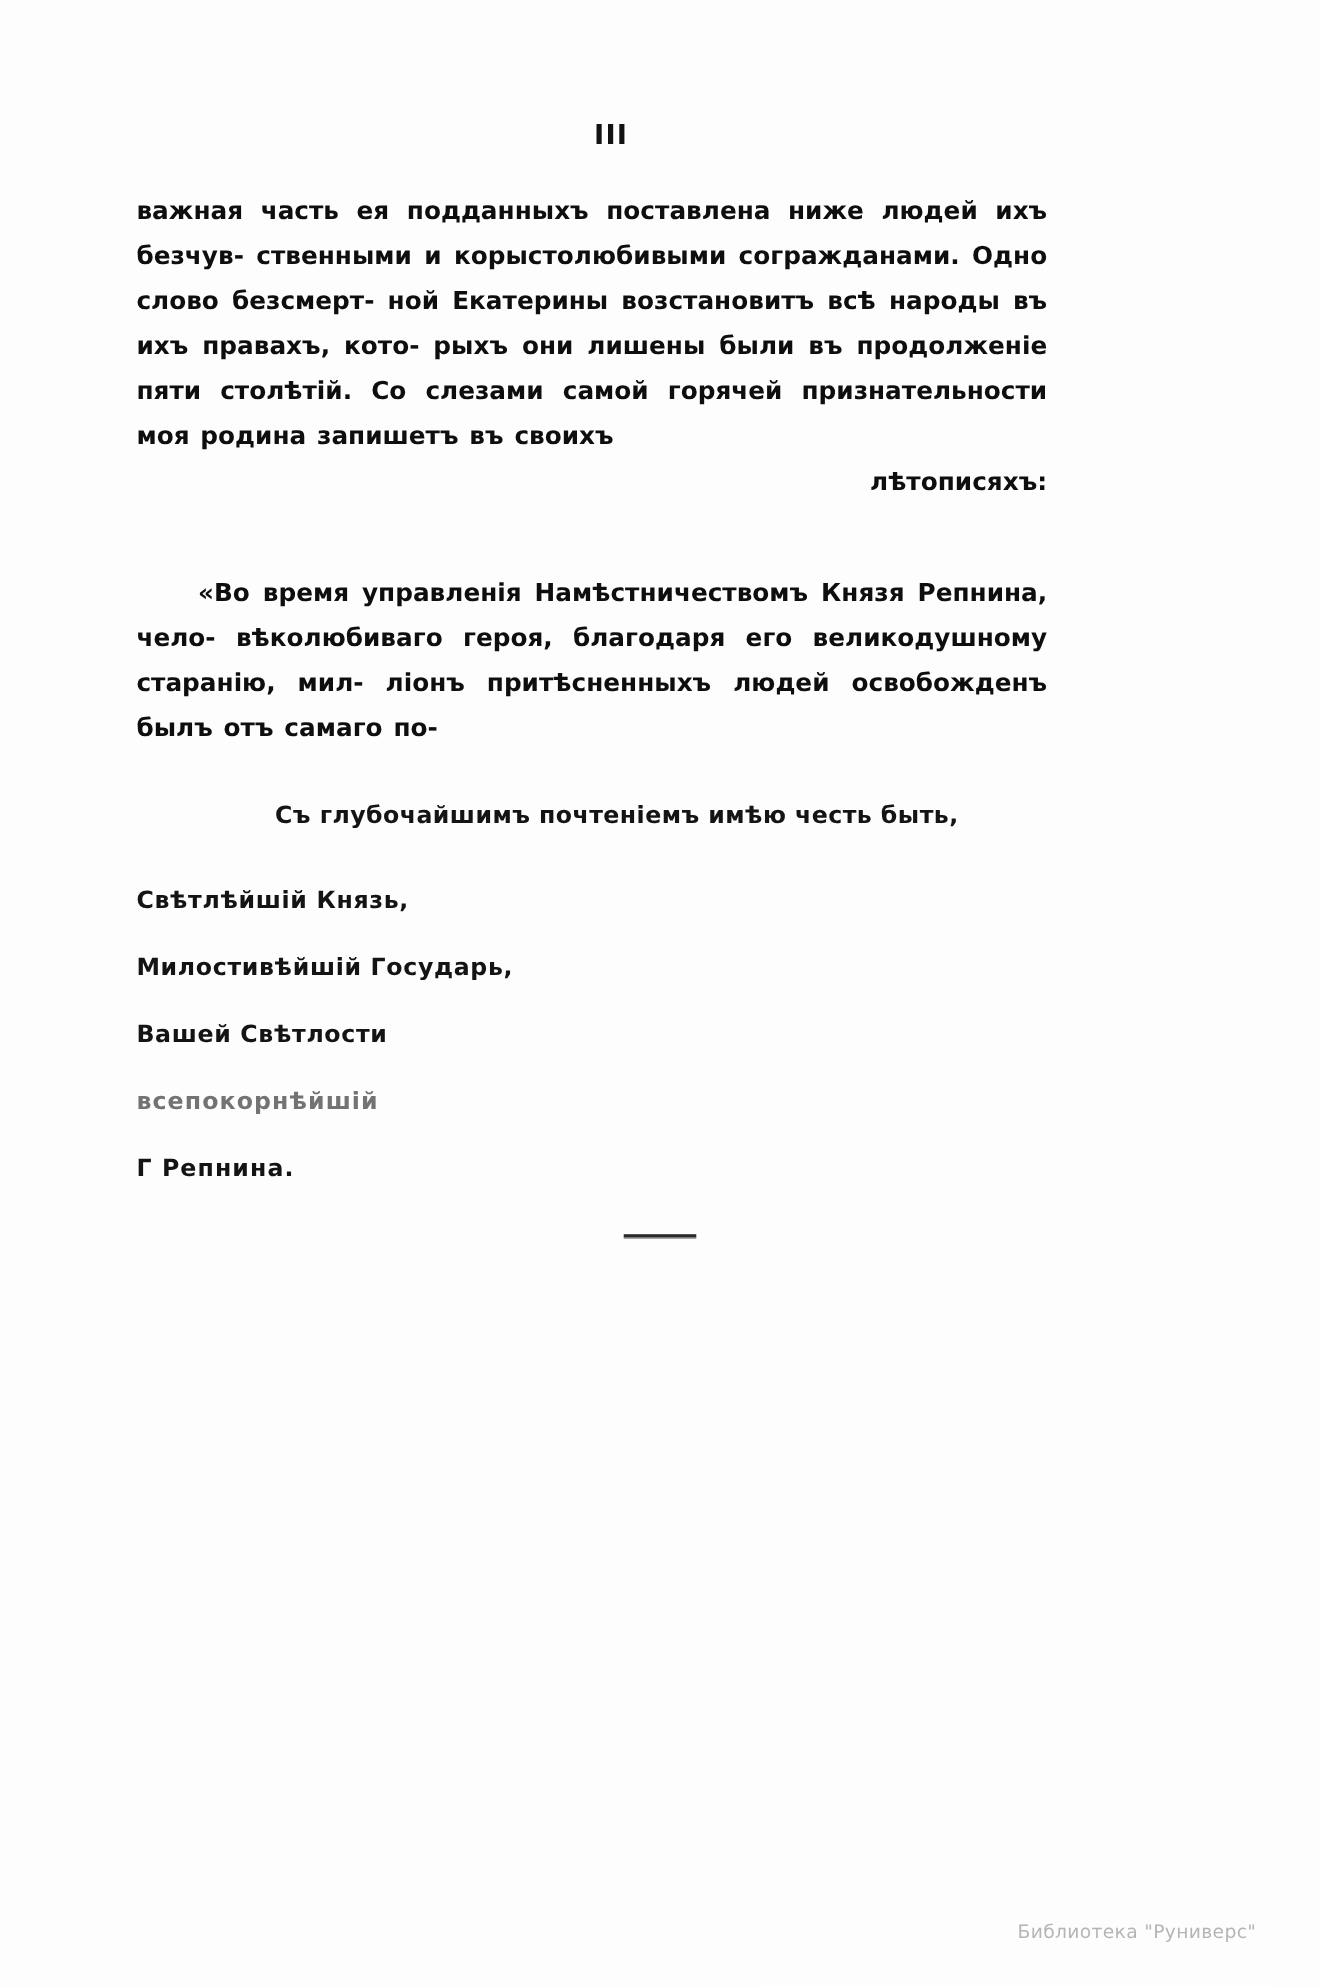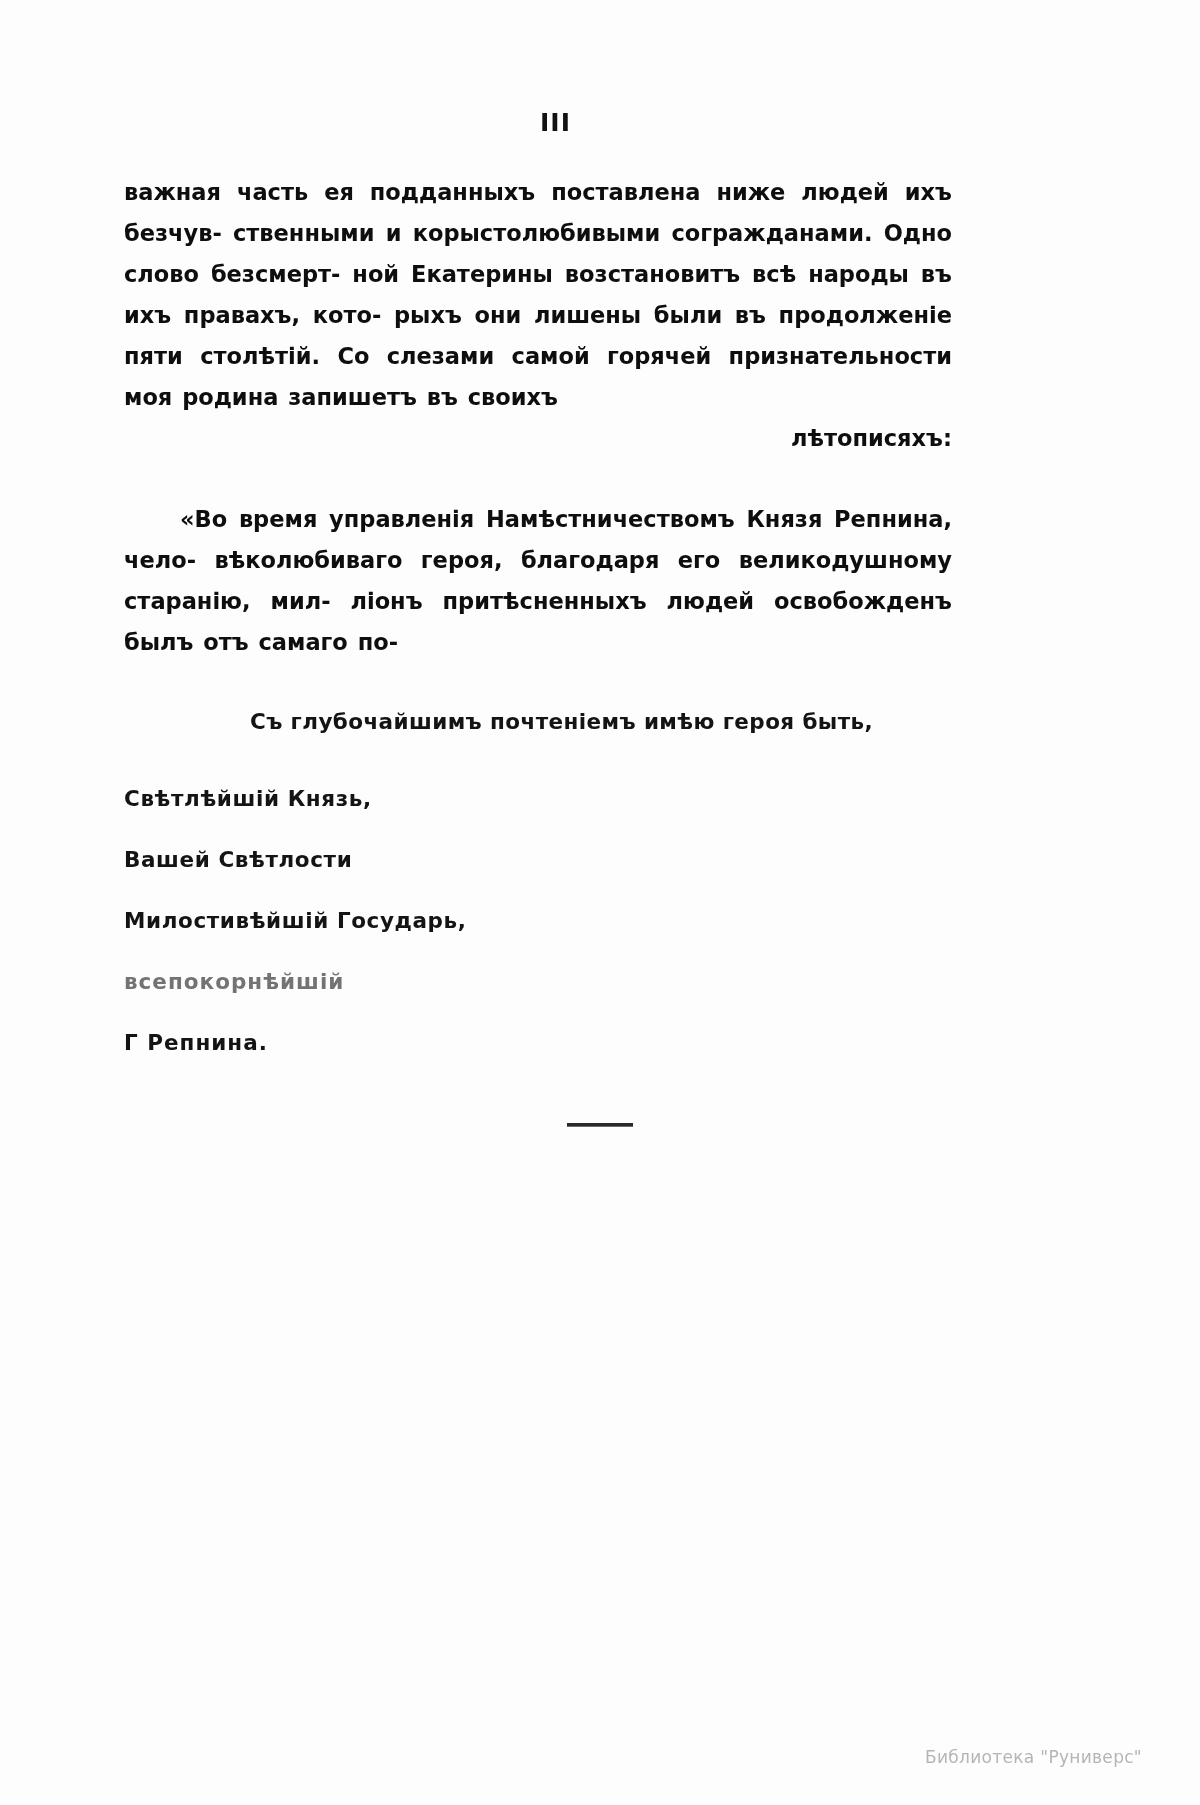--- a/index.html
+++ b/index.html
@@ -59,21 +59,21 @@
 
   .para.first {
   }
 
   .para .lastline {
     display: block;
     text-align: right;
   }
 
   .para.quote {
-    margin-top: 40px;
+    margin-top: 60px;
     text-indent: 56px;
   }
 
   .closing {
     margin-top: 46px;
     font-family: "DejaVu Sans", sans-serif;
     font-weight: bold;
     font-size: 21.5px;
     color: #141414;
     padding-left: 126px;
@@ -149,26 +149,26 @@
       <span>самой горячей признательности моя  родина запишетъ въ своихъ</span>
       <span class="lastline">лѣтописяхъ:</span>
     </p>
 
     <p class="para quote">
       <span>«Во время управленія Намѣстничествомъ Князя Репнина, чело-</span>
       <span>вѣколюбиваго героя, благодаря  его  великодушному старанію,  мил-</span>
       <span>ліонъ притѣсненныхъ  людей  освобожденъ  былъ  отъ  самаго по-</span>
     </p>
 
-    <div class="closing">Съ глубочайшимъ почтеніемъ имѣю героя быть,</div>
+    <div class="closing">Съ глубочайшимъ почтеніемъ имѣю честь быть,</div>
 
     <div class="signature-block">
       <div class="sig-line">Свѣтлѣйшій Князь,</div>
+      <div class="sig-line">Милостивѣйшій Государь,</div>
       <div class="sig-line">Вашей Свѣтлости</div>
-      <div class="sig-line">Милостивѣйшій Государь,</div>
       <div class="sig-line light">всепокорнѣйшій</div>
       <div class="sig-line name">Г  Репнина.</div>
     </div>
 
   </div>
 
   <div class="divider">
     <span class="rule"></span>
   </div>
 

